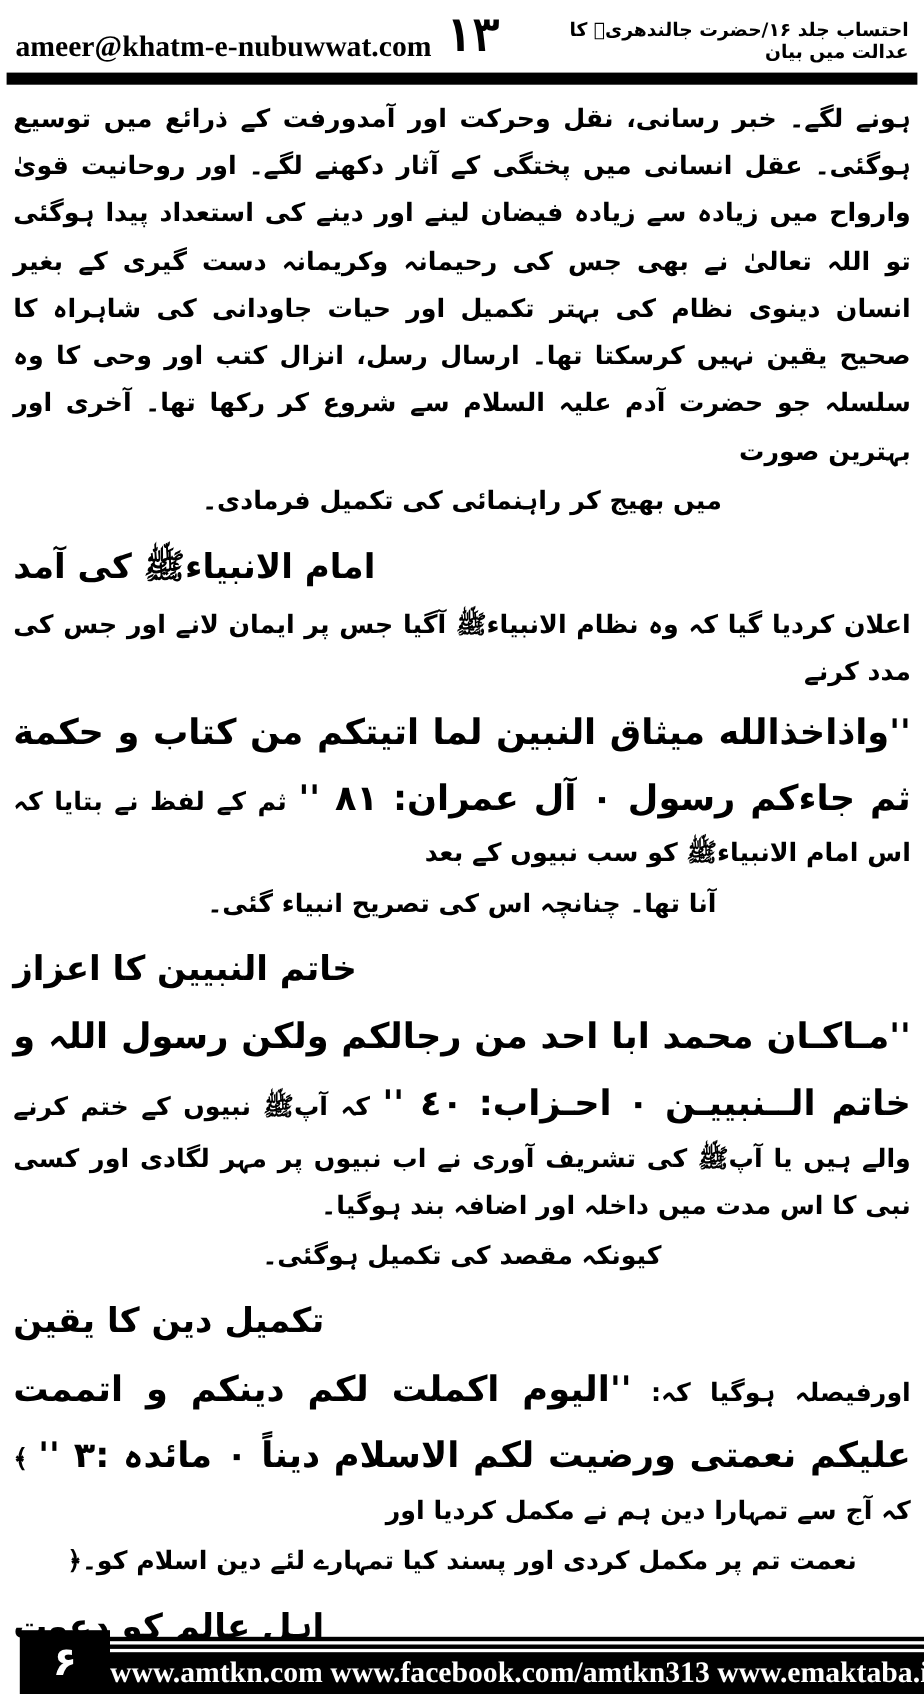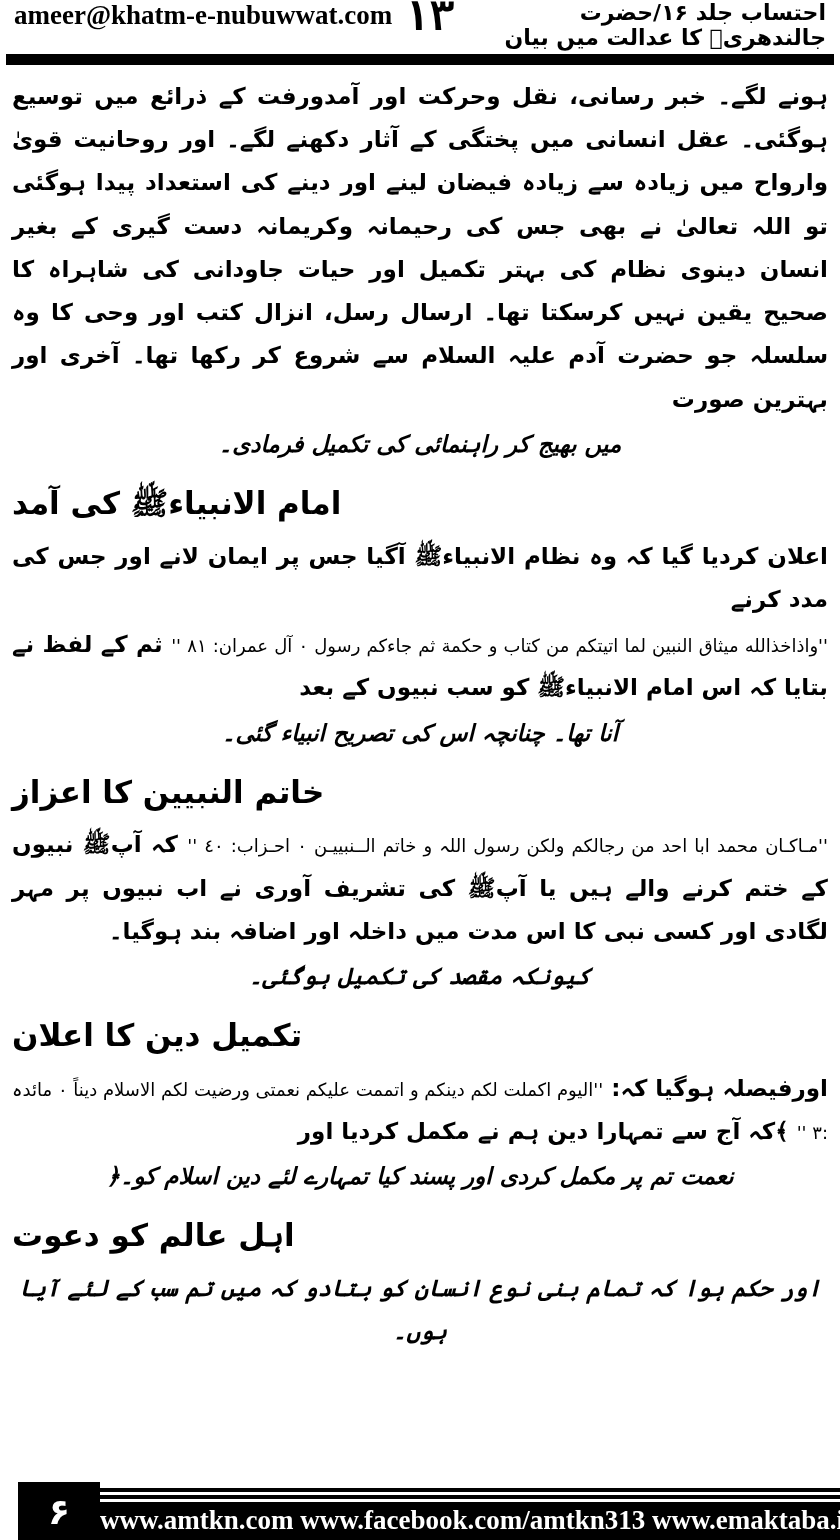--- a/index.html
+++ b/index.html
@@ -7,61 +7,61 @@
     position:relative;
     width:840px;height:1540px;
     margin:0 auto;
     background:#ffffff;
     color:#000;
     overflow:hidden;
     font-family:"DejaVu Sans",sans-serif;
   }
   
   .hdr{
-    display:flex;align-items:flex-start;justify-content:space-between;
-    padding:0 14px 4px 14px;height:46px;
+    display:flex;align-items:flex-end;justify-content:space-between;
+    padding:12px 14px 4px 14px;height:46px;
   }
   .hdr-email{
     font-family:"Liberation Serif",serif;
     font-weight:bold;font-size:27px;letter-spacing:0;
     direction:ltr;
   }
   .hdr-page{
     font-size:42px;font-weight:bold;line-height:1;
     direction:rtl;
     transform:translateY(-2px);
     font-family:Liberation Mono, monospace;
   }
   .hdr-title{
     direction:rtl;
-    font-weight:bold;font-size:22px;
+    font-weight:bold;font-size:17px;
     text-align:right;
     max-width:360px;
   }
   .rule{height:11px;background:#000;margin:4px 6px 0 6px;}
   
   .bod{
     direction:rtl;
     padding:10px 12px 0 12px;
     font-size:23px;
     line-height:1.88;
     text-align:justify;
   }
   .blk{margin:0 0 2px 0;font-weight:bold;}
-  .blk.center{text-align:center;font-style:italic;}
+  .blk.center{text-align:center;}
   .blk.heading{
     text-align:left;
     font-size:31px;
     font-weight:bold;
     margin:14px 6px 8px 0;
     line-height:1.5;
   }
   .arabic{
-    font-weight:normal;
-    font-size:18px;
+    font-weight:bold;
+    font-size:32px;
     letter-spacing:1px;
   }
   .urdu{font-weight:bold;}
   
   .ftr{
     position:absolute;left:0;right:0;bottom:0;
     height:60px;
     display:flex;align-items:flex-end;
     padding:0 7px 0 18px;
   }
@@ -125,21 +125,21 @@
 
     <div class="blk heading">خاتم النبیین کا اعزاز</div>
 
     <div class="blk">
       <span class="arabic">''مـاکـان محمد ابا احد من رجالکم ولکن رسول اللہ و خاتم الــنبییـن ۰ احـزاب: ٤٠ ''</span>
       <span class="urdu">کہ آپﷺ نبیوں کے ختم کرنے والے ہیں یا آپﷺ کی تشریف آوری نے اب نبیوں پر مہر لگادی اور کسی نبی کا اس مدت میں داخلہ اور اضافہ بند ہوگیا۔</span>
     </div>
 
     <div class="blk center">کیونکہ مقصد کی تکمیل ہوگئی۔</div>
 
-    <div class="blk heading">تکمیل دین کا اعلان</div>
+    <div class="blk heading">تکمیل دین کا یقین</div>
 
     <div class="blk">
       <span class="urdu">اورفیصلہ ہوگیا کہ:</span>
       <span class="arabic">''الیوم اکملت لکم دینکم و اتممت علیکم نعمتی ورضیت لکم الاسلام دیناً ۰ مائدہ :٣ ''</span>
       <span class="urdu">﴾کہ آج سے تمہارا دین ہم نے مکمل کردیا اور</span>
     </div>
 
     <div class="blk center">نعمت تم پر مکمل کردی اور پسند کیا تمہارے لئے دین اسلام کو۔﴿</div>
 
     <div class="blk heading">اہل عالم کو دعوت</div>

